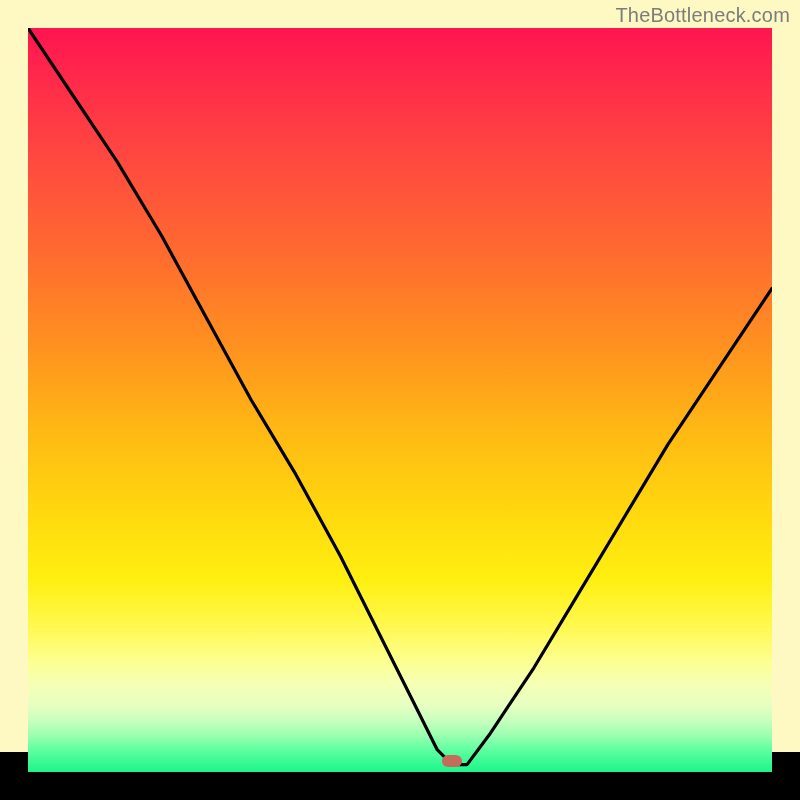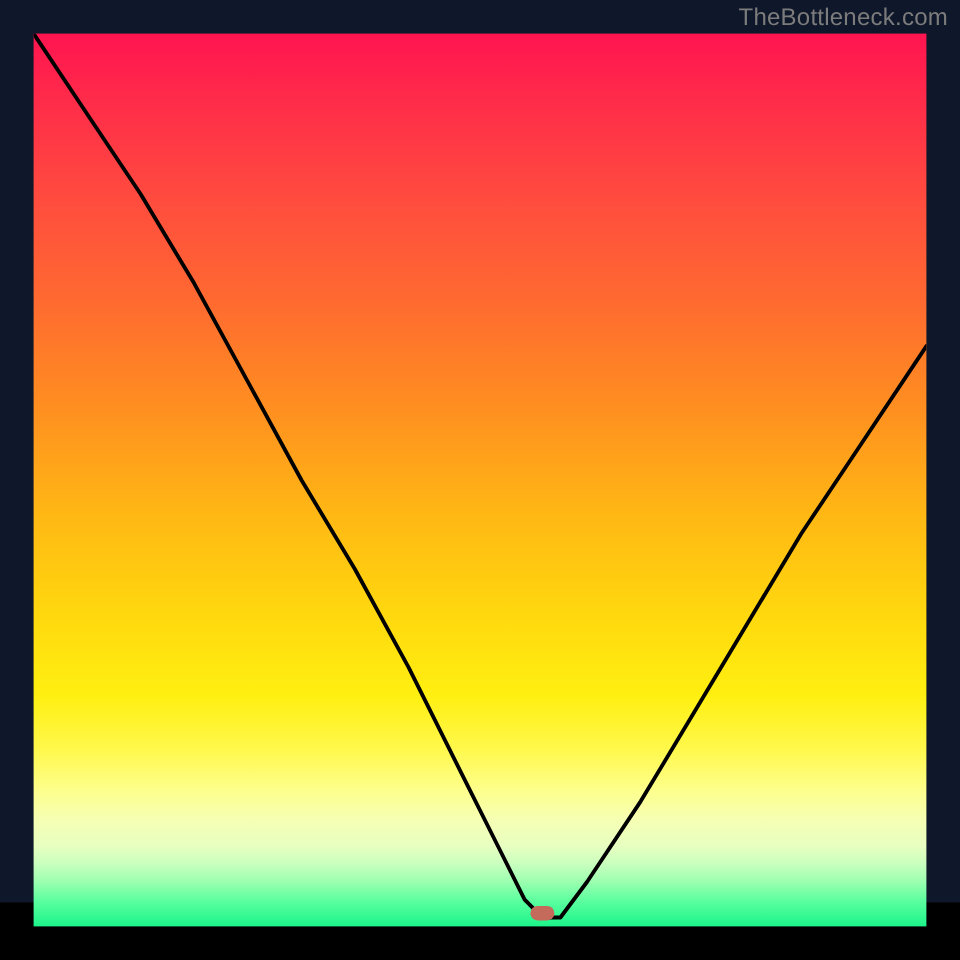--- a/index.html
+++ b/index.html
@@ -10,21 +10,21 @@
     background: #000;
     overflow: hidden;
     font-family: Arial, Helvetica, sans-serif;
   }
   .frame {
     position: absolute;
     left: 0;
     top: 0;
     width: 800px;
     height: 752px;
-    background: #0f172a;
+    background: #fef9c3;
   }
   .plot {
     position: absolute;
     left: 28px;
     top: 28px;
     width: 744px;
     height: 744px;
     
     background: linear-gradient(
       to bottom,

